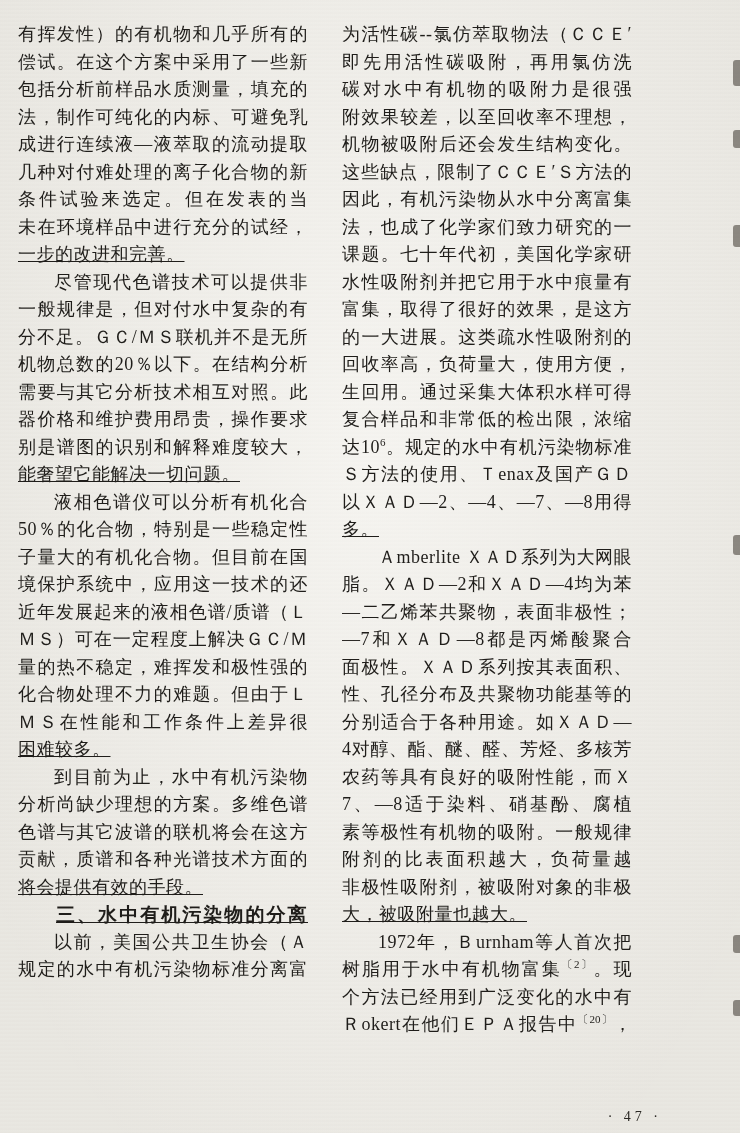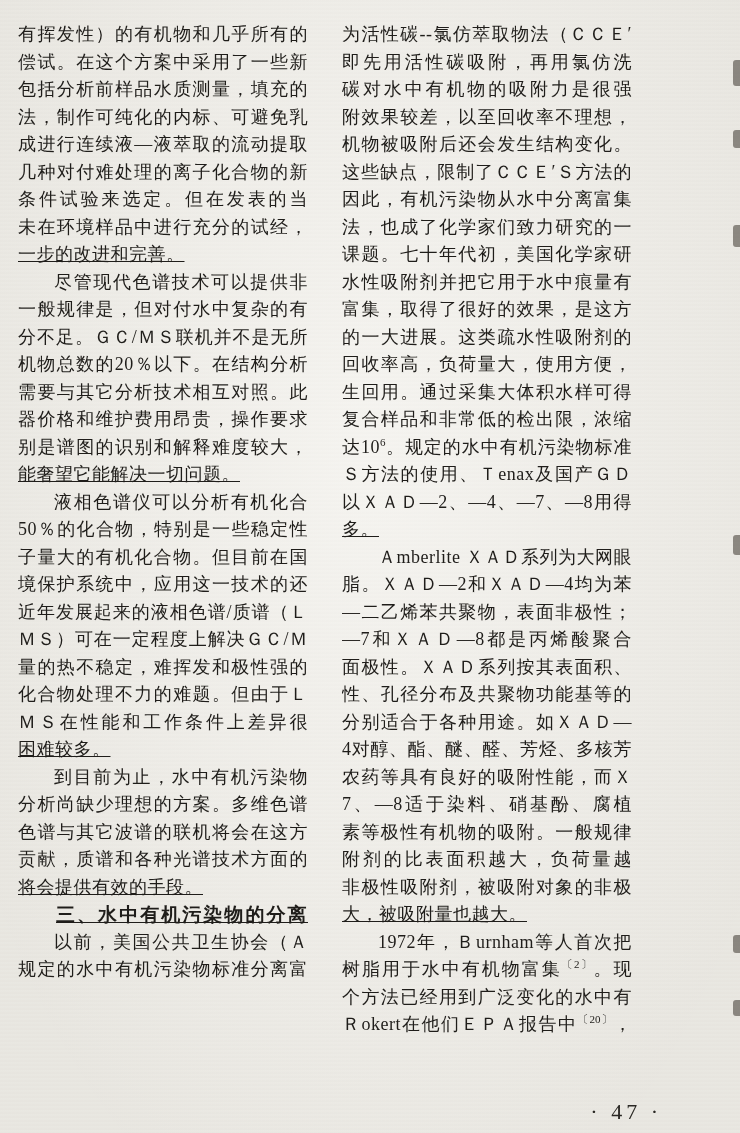--- a/index.html
+++ b/index.html
@@ -62,21 +62,21 @@
   .line sup {
     font-size: 11px;
     line-height: 0;
     vertical-align: 7px;
     letter-spacing: 0;
   }
   .page-number {
     position: absolute;
     bottom: 8px;
     right: 78px;
-    font-size: 22px;
+    font-size: 14px;
     letter-spacing: 4px;
     color: #2a2824;
   }
   
   .edge-smudge {
     position: absolute;
     right: 0;
     width: 7px;
     background: rgba(60,55,48,0.55);
     border-radius: 3px 0 0 3px;

